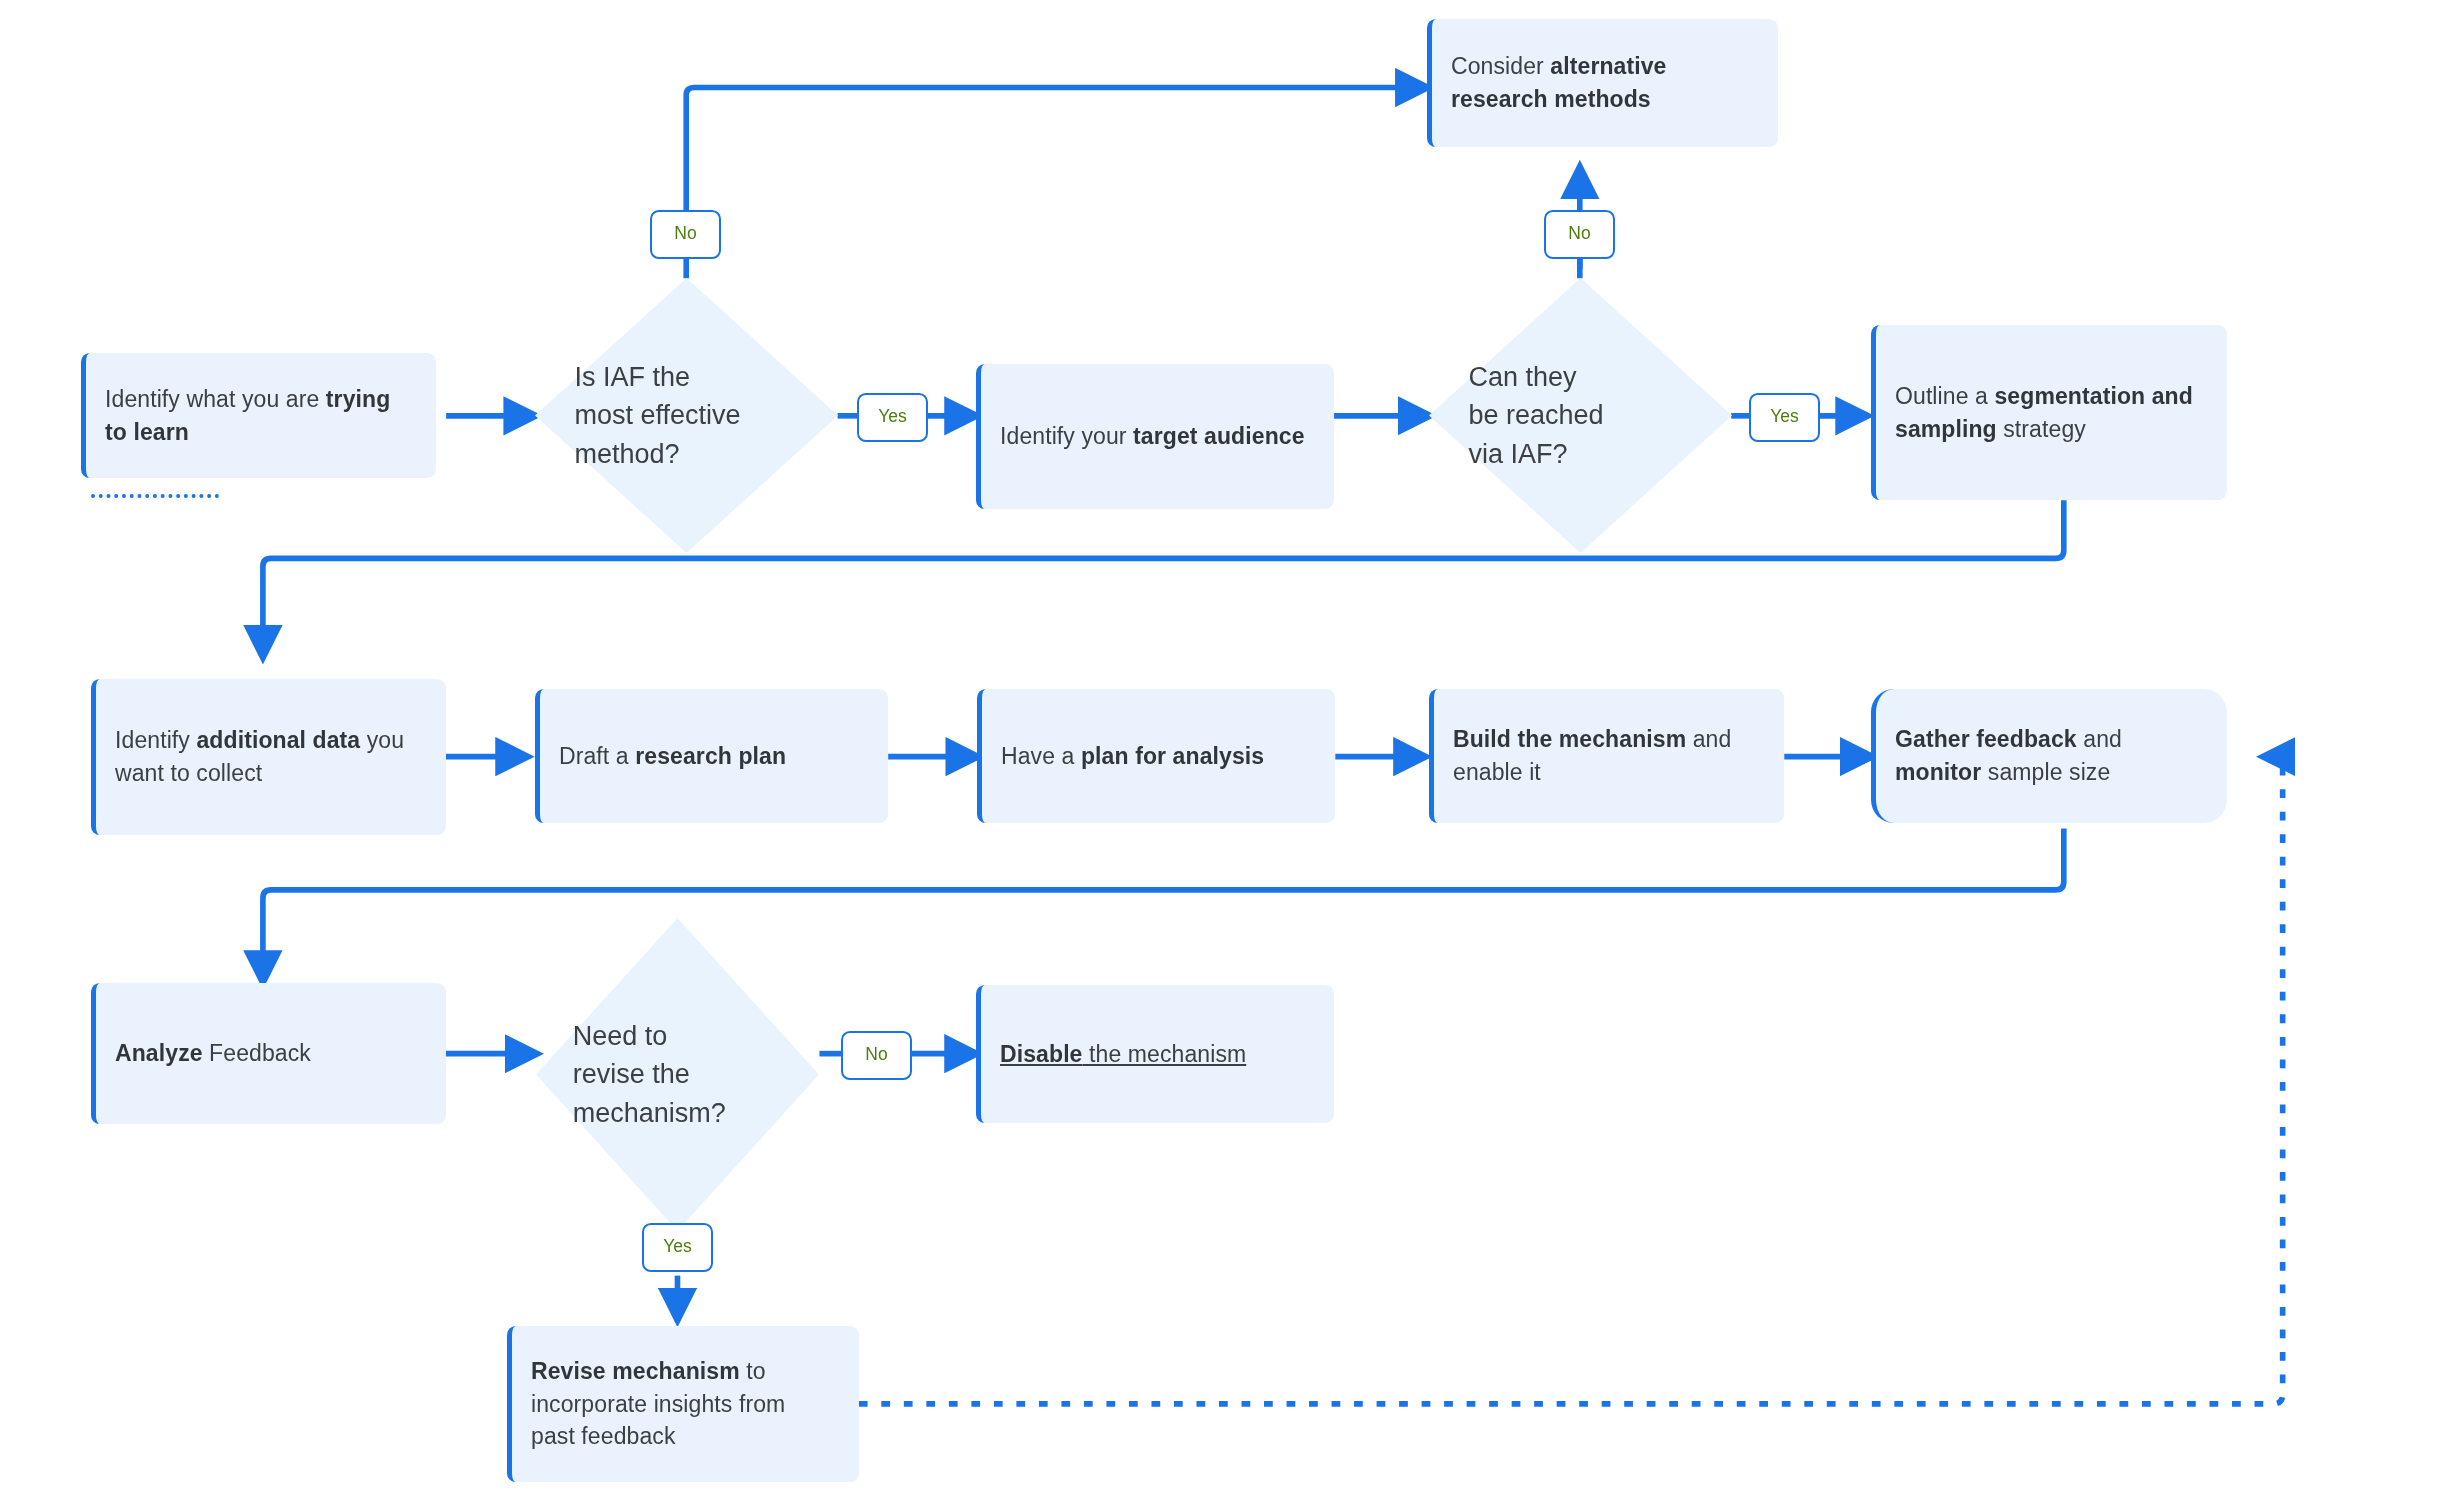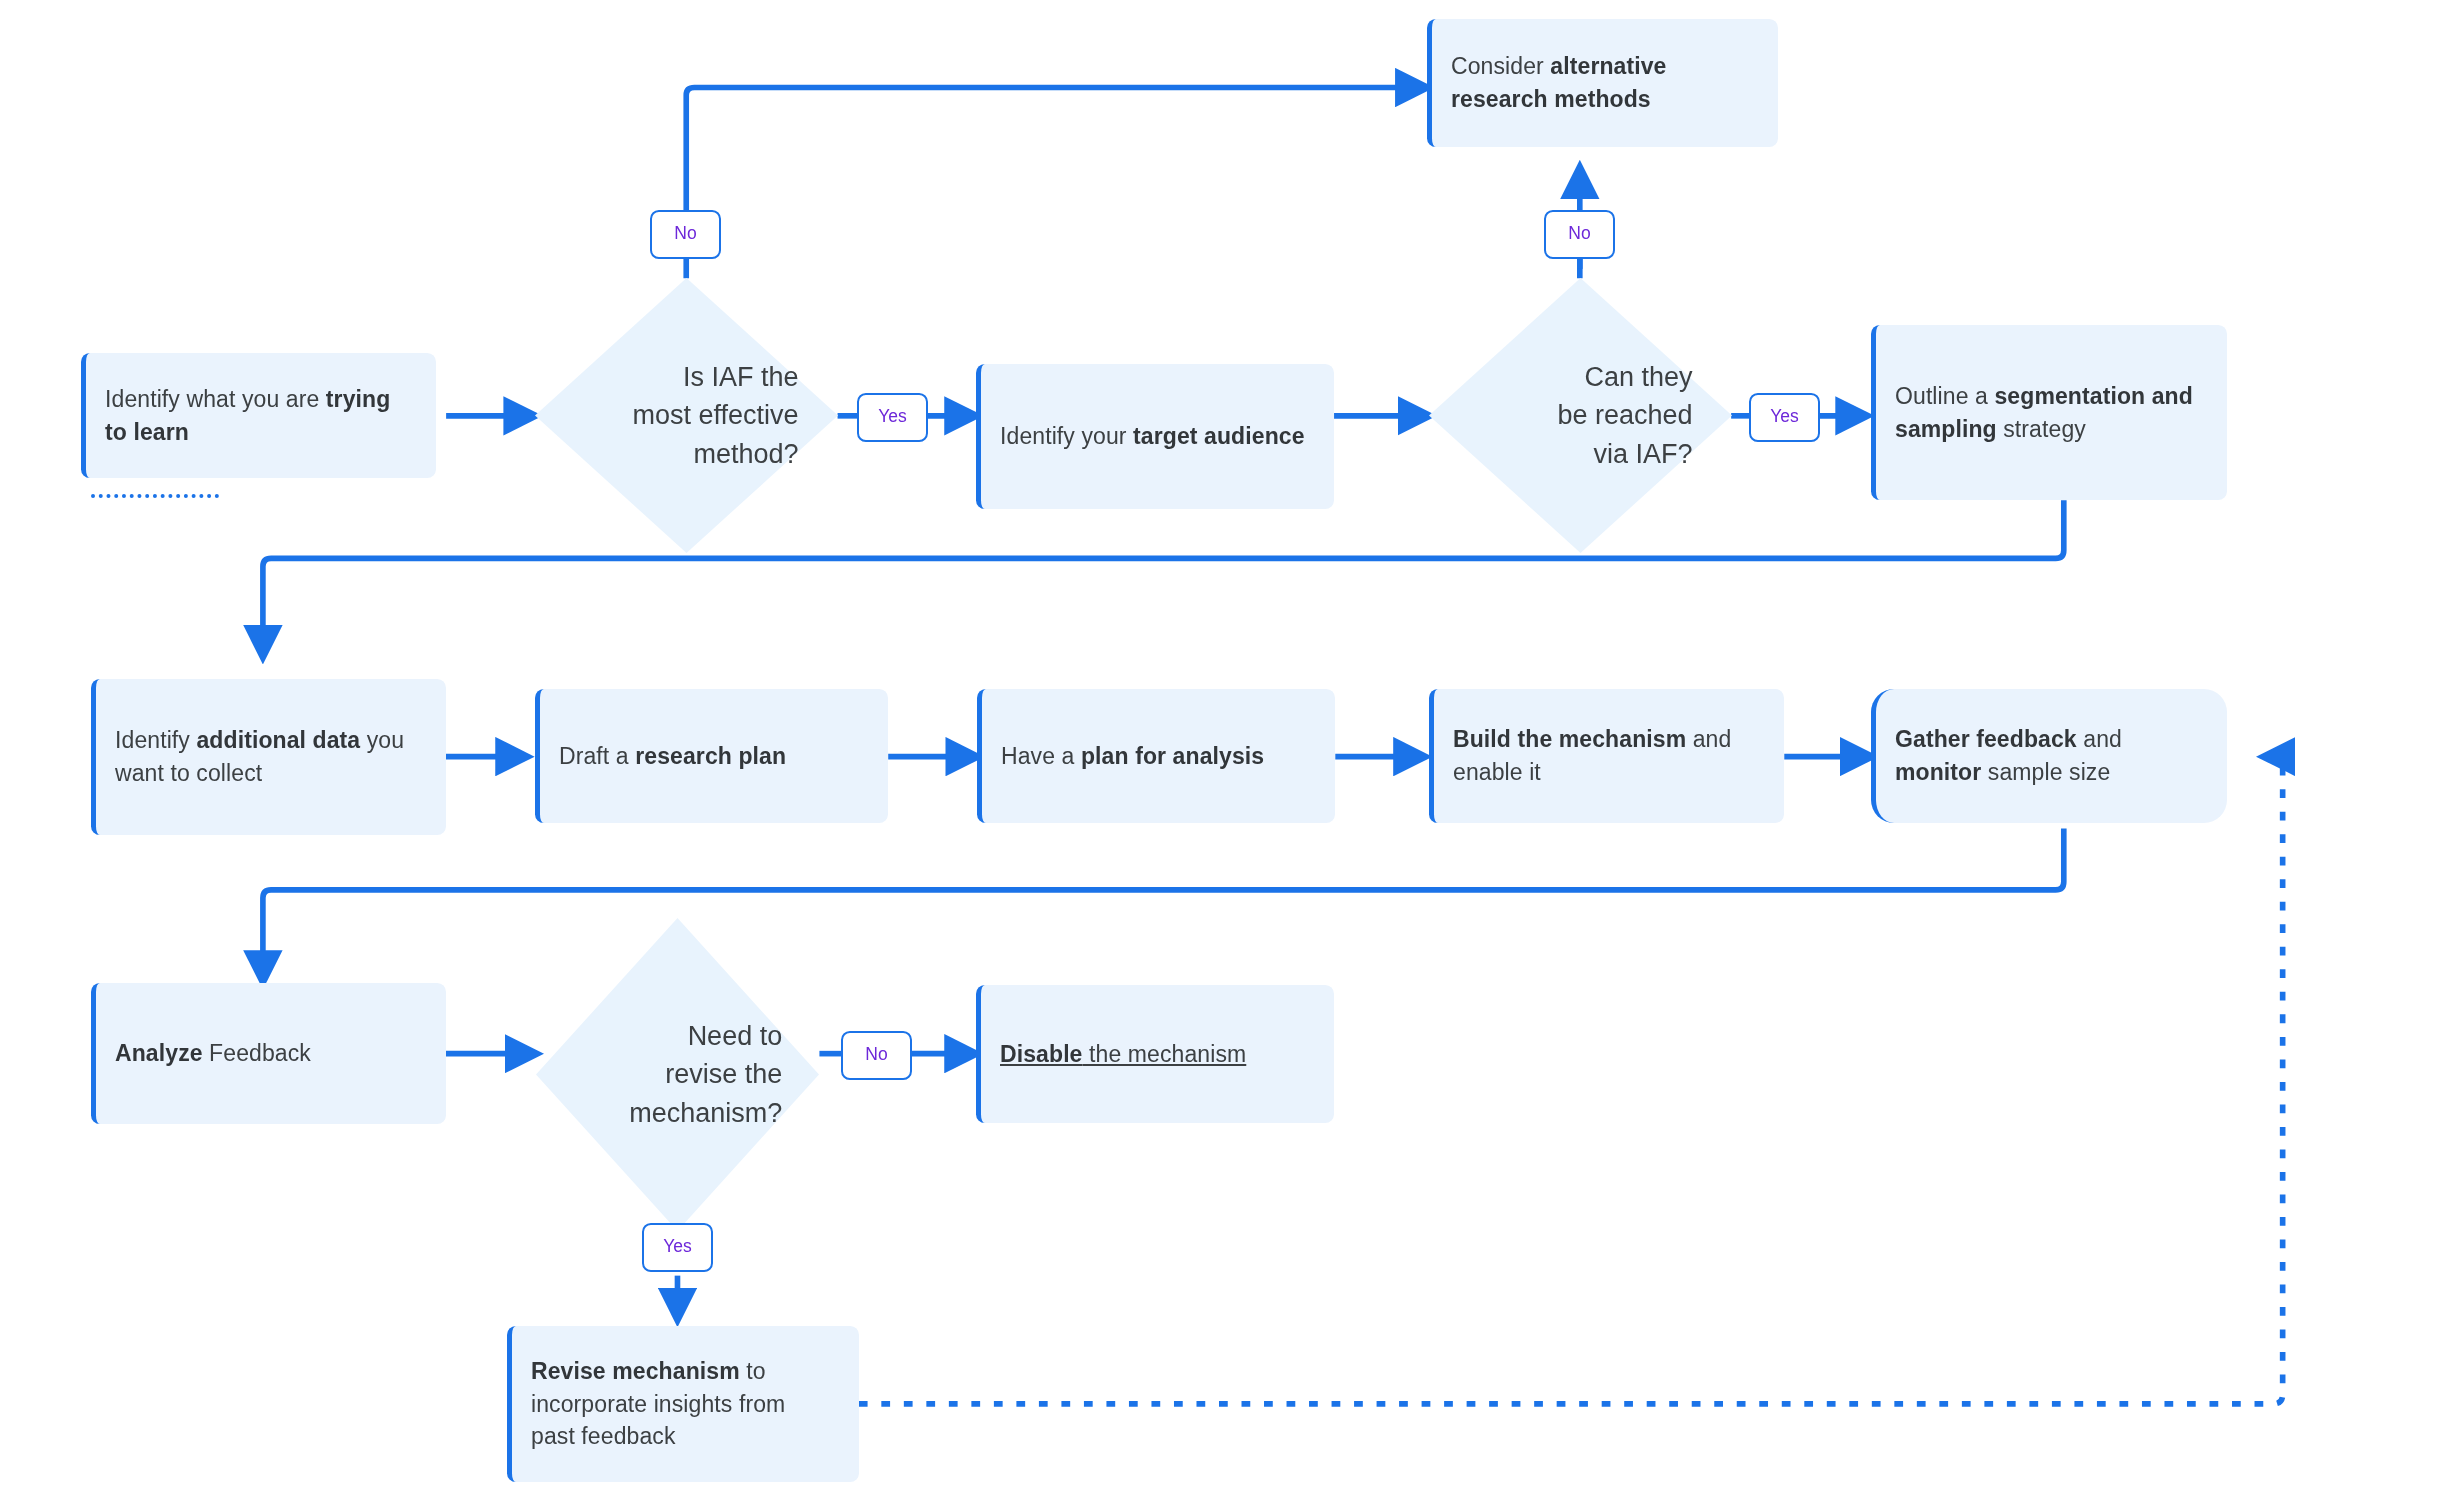--- a/index.html
+++ b/index.html
@@ -55,36 +55,36 @@
   .decision .dia {
     position: absolute;
     left: 0; top: 0;
     width: 100%; height: 100%;
     background: #e8f3fd;
     -webkit-clip-path: polygon(50% 0%, 100% 50%, 50% 100%, 0% 50%);
     clip-path: polygon(50% 0%, 100% 50%, 50% 100%, 0% 50%);
   }
   .decision .dtxt {
     position: relative;
-    text-align: right;
+    text-align: left;
     color: #3c4043;
     font-size: 27px;
     line-height: 1.42;
     font-weight: 400;
     width: 74%;
   }
 
   
   .badge {
     position: absolute;
     box-sizing: border-box;
     background: #ffffff;
     border: 2.5px solid #1b73e8;
     border-radius: 8.8px;
-    color: #6d28d9;
+    color: #4d7c0f;
     font-size: 17.5px;
     display: flex;
     align-items: center;
     justify-content: center;
     line-height: 1;
     padding-bottom: 1.3px;
   }
 
   
   .stub {

